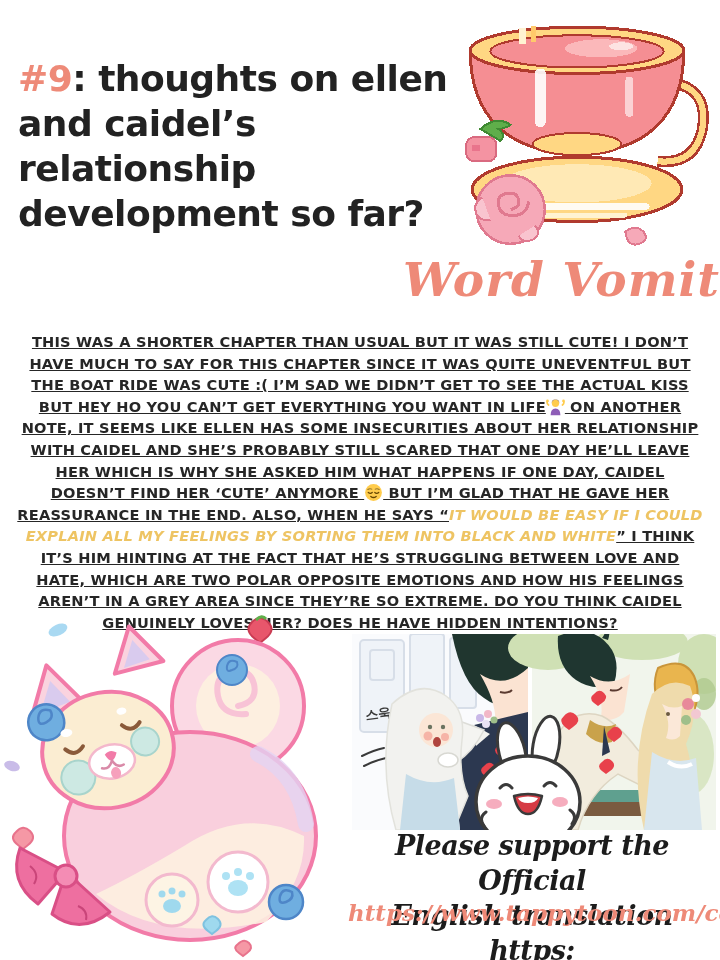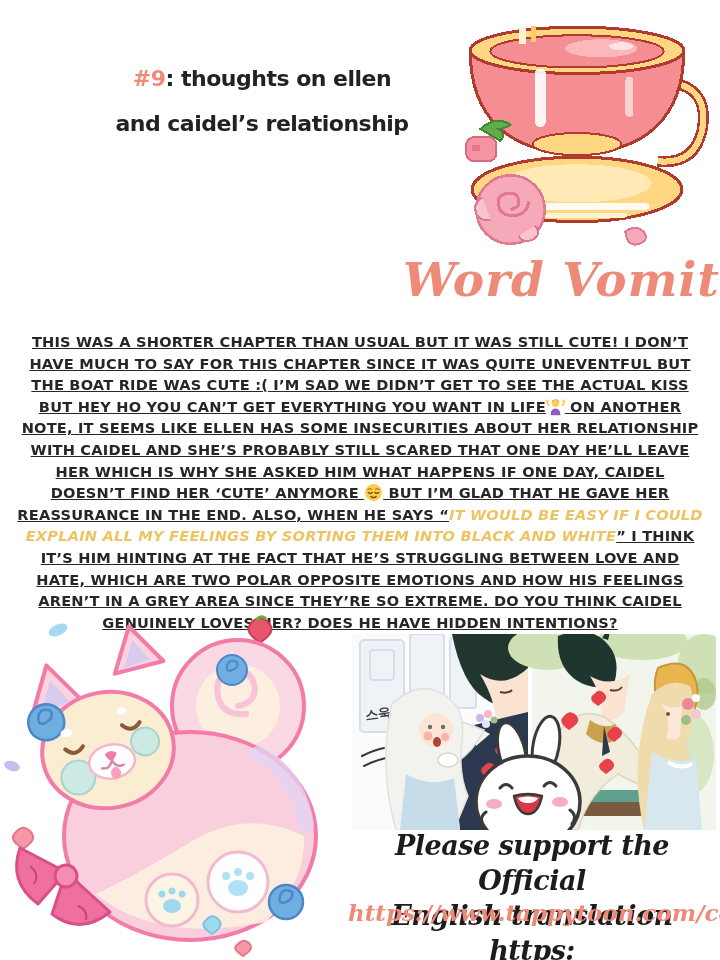--- a/index.html
+++ b/index.html
@@ -4,23 +4,23 @@
 <style>
   * { margin:0; padding:0; box-sizing:border-box; }
   html,body { background:#ffffff; }
   .page {
     position:relative; width:720px; height:960px; background:#ffffff;
     overflow:hidden; font-family:"DejaVu Sans", sans-serif;
   }
 
   
   .question-heading {
-    position:absolute; left:32px; top:56px; width:460px;
-    text-align:center; font-weight:700; color:#222222;
-    font-size:22px; line-height:45px; letter-spacing:-0.5px;
+    position:absolute; left:18px; top:56px; width:460px;
+    text-align:left; font-weight:700; color:#222222;
+    font-size:36px; line-height:45px; letter-spacing:-0.5px;
     font-family:"DejaVu Sans", sans-serif;
   }
   .question-number { color:#ee8a78; }
 
   
   .teacup-wrap { position:absolute; left:438px; top:20px; width:272px; height:232px; }
   .teacup-wrap svg { width:100%; height:100%; shape-rendering:crispEdges; }
 
   
   .word-vomit-title {
@@ -62,20 +62,21 @@
   }
 </style>
 </head>
 <body>
 
 <div class="page">
 
   <h1 class="question-heading">
     <span><span class="question-number">#9</span><span>: thoughts on ellen</span></span><br>
     <span>and caidel’s relationship</span><br>
+    <span>development so far?</span>
   </h1>
 
   <div class="teacup-wrap">
     <svg viewBox="0 0 270 230">
 
       <g>
         <path d="M232,62 q38,6 30,48 q-8,34 -44,30" stroke="#B03A2E" stroke-width="11" fill="none"></path>
         <path d="M232,62 q38,6 30,48 q-8,34 -44,30" stroke="#FFD783" stroke-width="6" fill="none"></path>
       </g>
 

